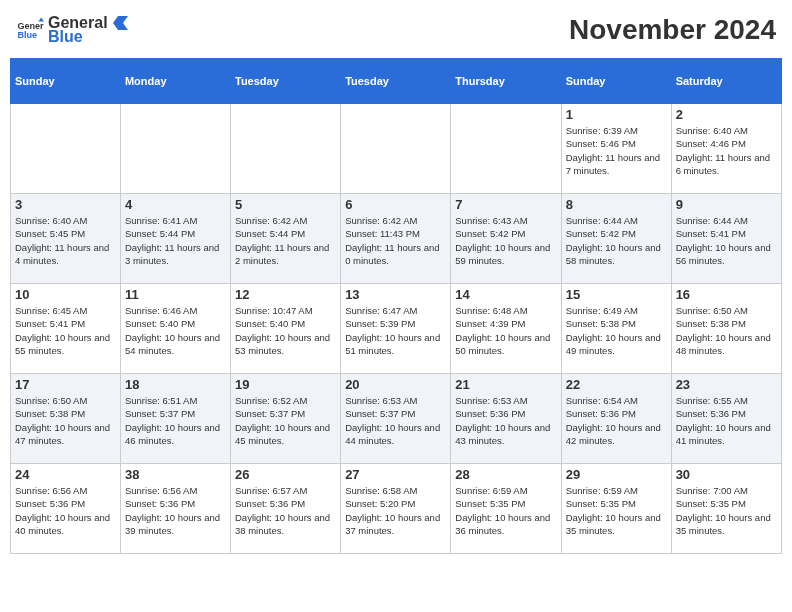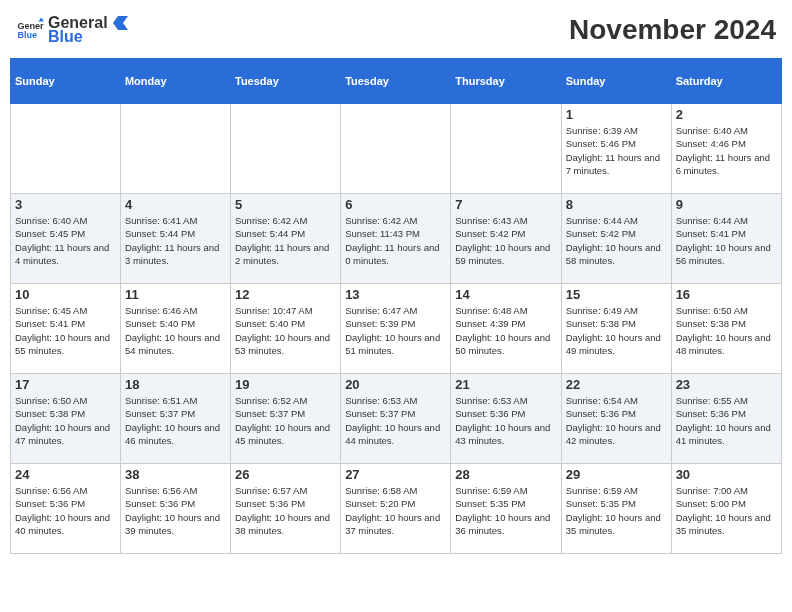--- a/index.html
+++ b/index.html
@@ -302,18 +302,18 @@
         </td>
         <td>
           <span class="day-number">29</span>
           <div class="day-info">Sunrise: 6:59 AM
 Sunset: 5:35 PM
 Daylight: 10 hours and 35 minutes.</div>
         </td>
         <td>
           <span class="day-number">30</span>
           <div class="day-info">Sunrise: 7:00 AM
-Sunset: 5:00 PM
+Sunset: 5:35 PM
 Daylight: 10 hours and 35 minutes.</div>
         </td>
       </tr>
     </tbody>
 </table>
 
 </body></html>

